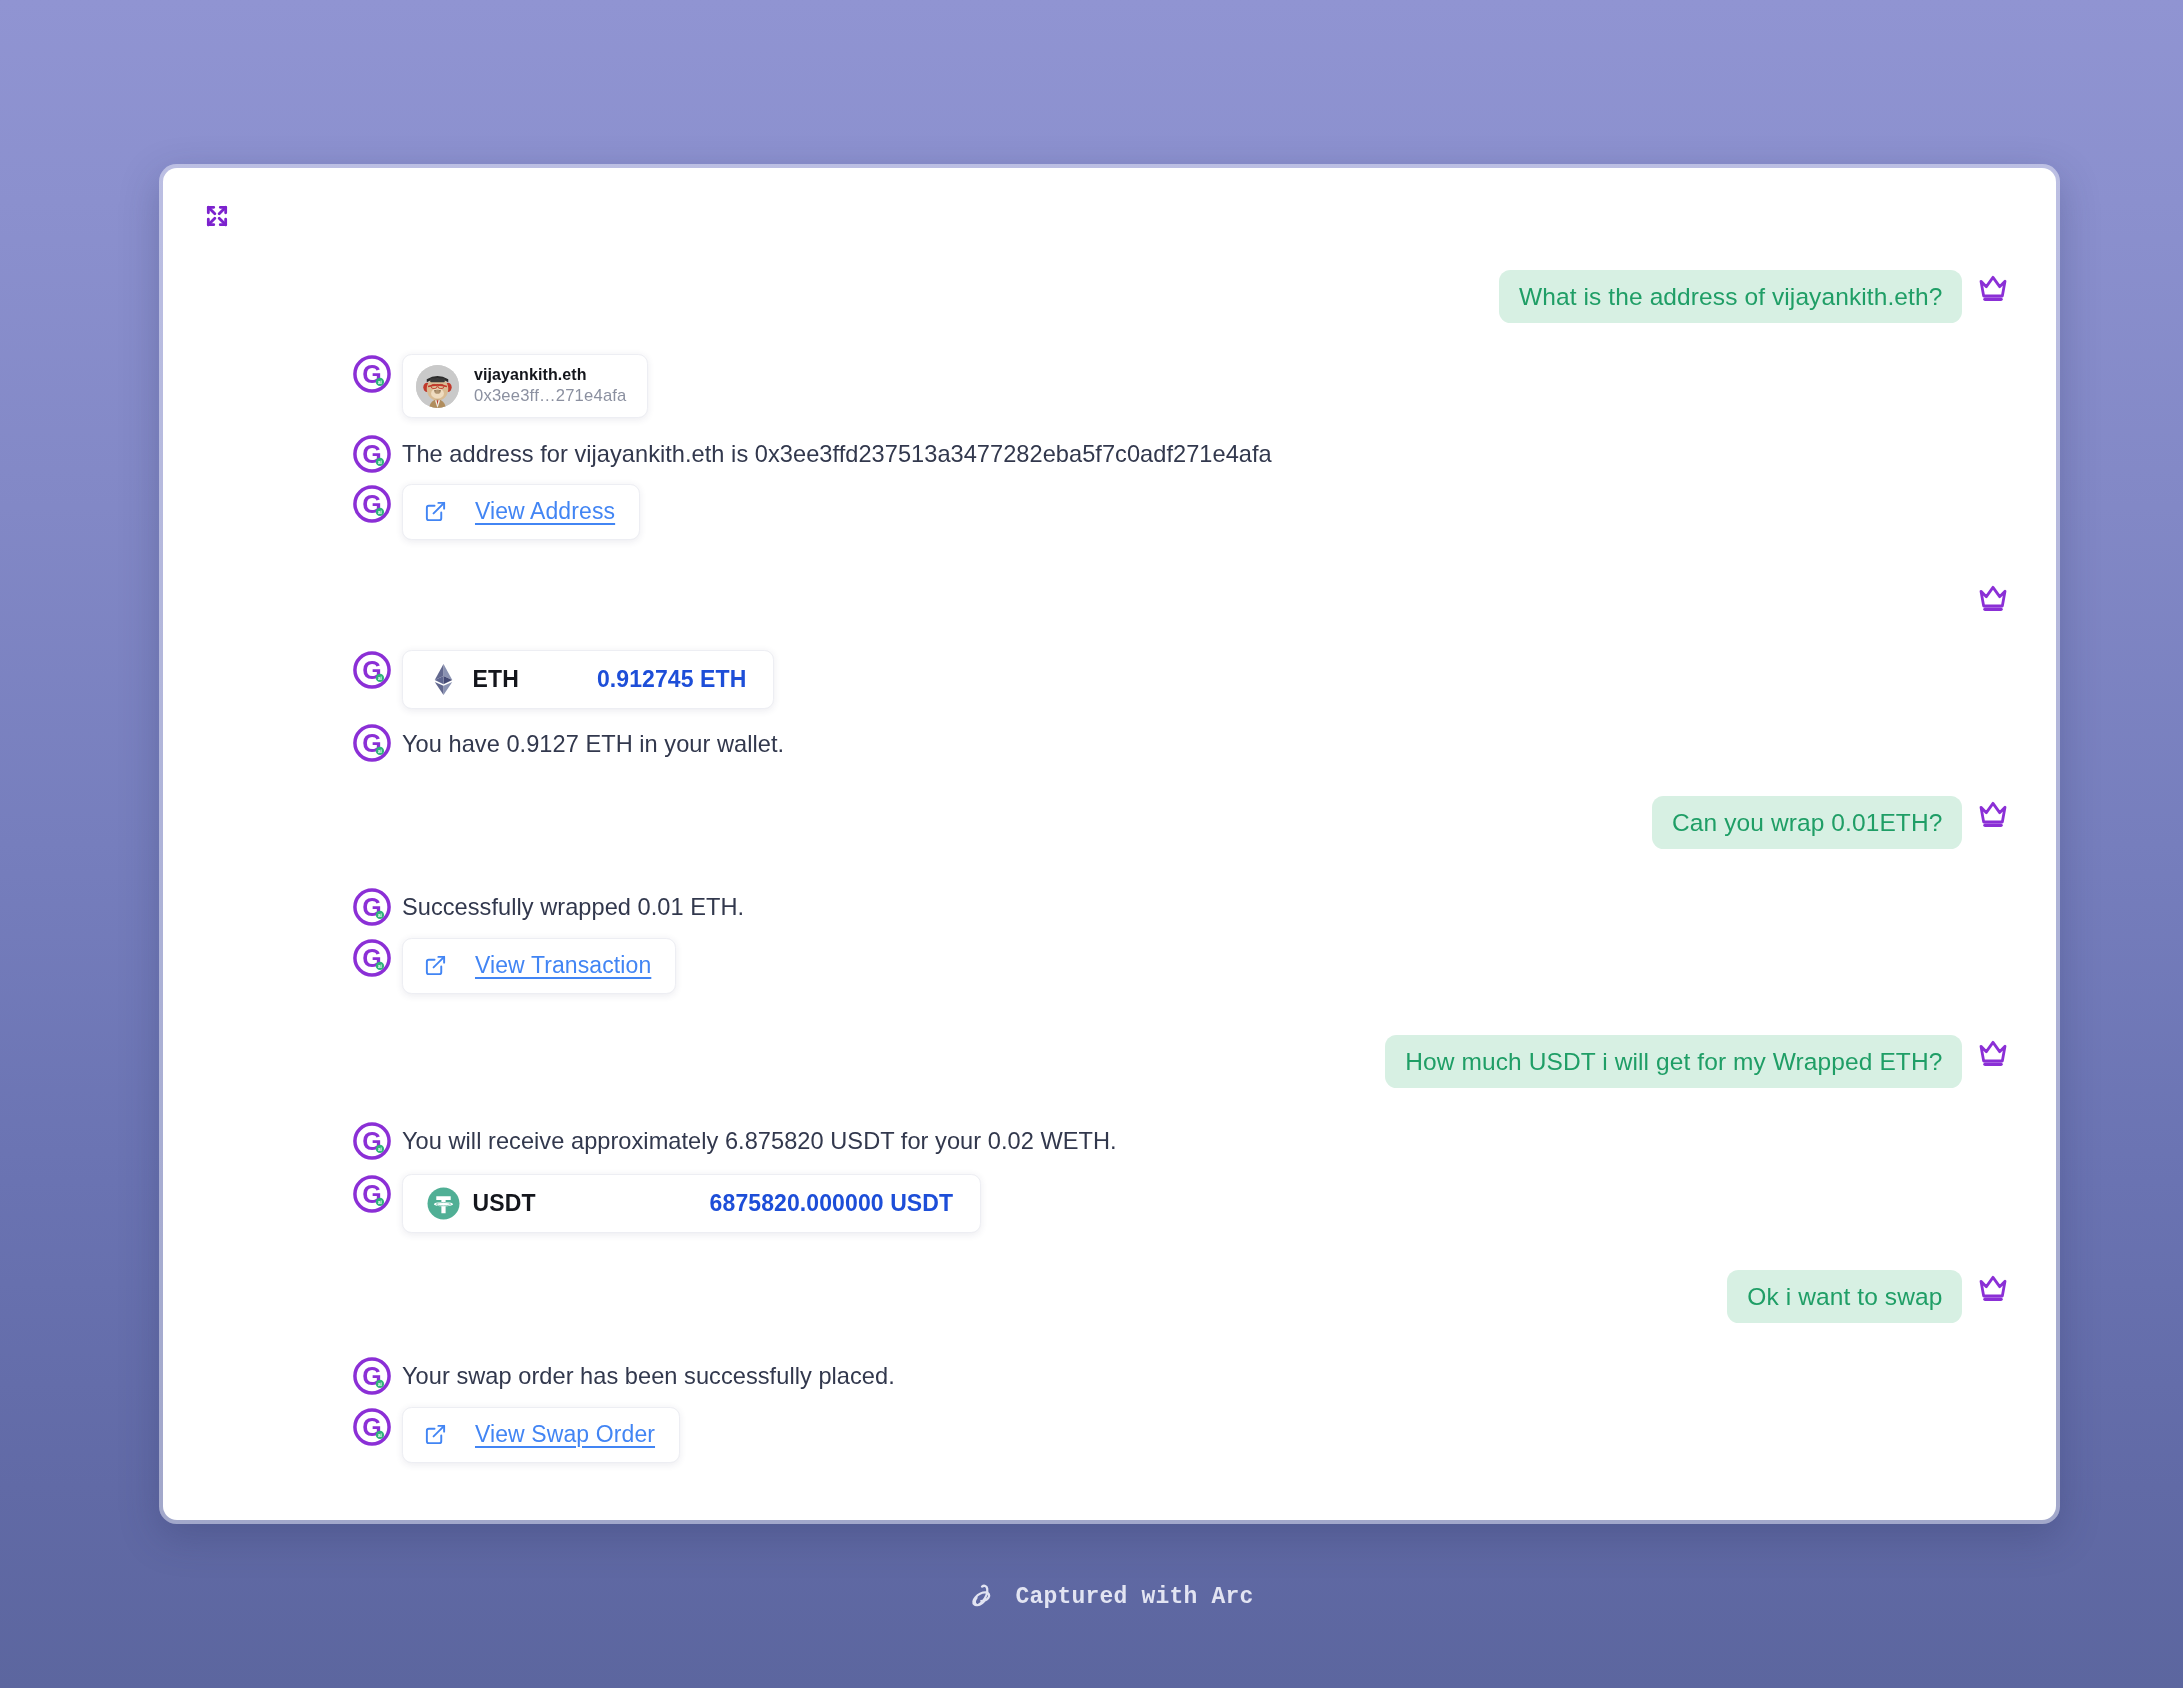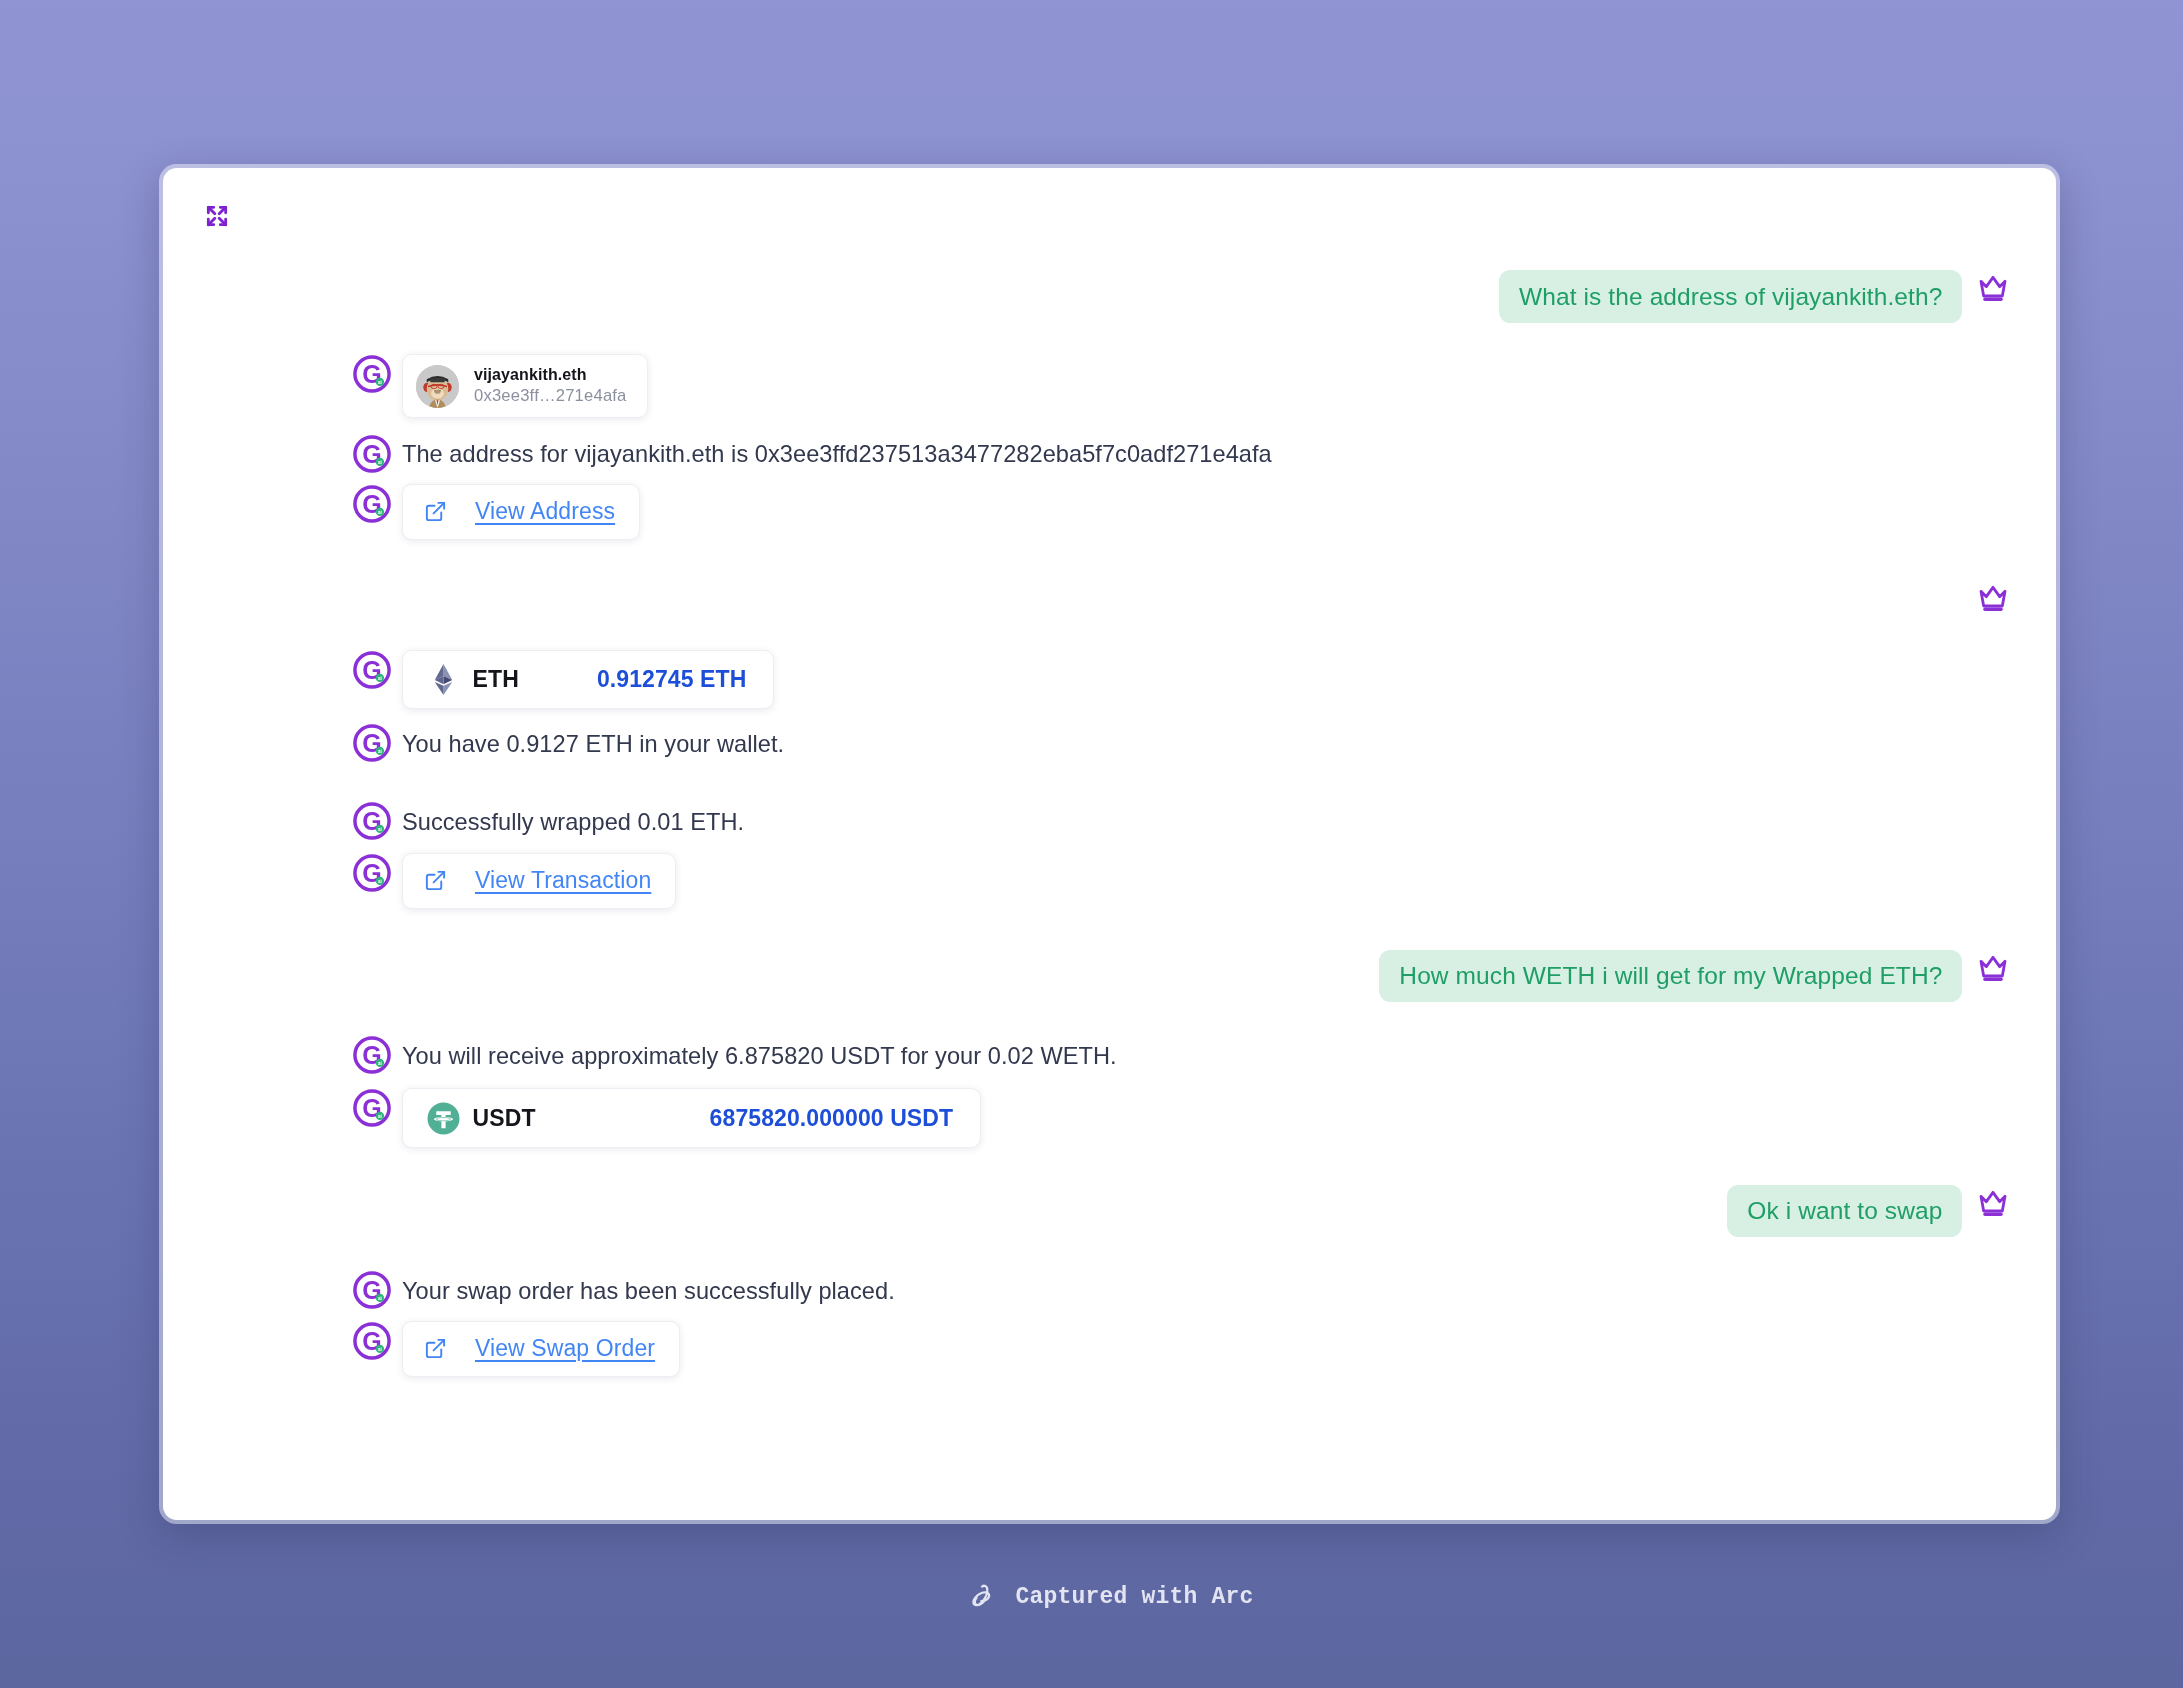--- a/index.html
+++ b/index.html
@@ -336,20 +336,29 @@
           <svg viewBox="0 0 48 48">
             <circle cx="24" cy="24" r="20.5" fill="none" stroke="#8b2fd6" stroke-width="4.2"></circle>
             <text x="24" y="34.5" text-anchor="middle" font-family="Liberation Sans, sans-serif" font-size="30" font-weight="bold" fill="#8b2fd6">G</text>
             <circle cx="33.5" cy="33.5" r="5" fill="#2fb37a"></circle>
             <text x="33.5" y="36" text-anchor="middle" font-family="Liberation Sans, sans-serif" font-size="5.5" font-weight="bold" fill="#ffffff">ai</text>
           </svg>
         </div>
         <div class="bot-text">You have 0.9127 ETH in your wallet.</div>
       </div>
 
+      <div class="row row-user" style="margin-top:33px;">
+        <div class="bubble-user">Can you wrap 0.01ETH?</div>
+        <div class="crown-wrap">
+          <svg viewBox="0 0 24 24" fill="none" stroke="#8b2fd6" stroke-width="2.1" stroke-linecap="round" stroke-linejoin="round">
+            <path d="M3 7l4 4 5-7 5 7 4-4-2 11H5L3 7z"></path>
+            <line x1="6" y1="20.5" x2="18" y2="20.5" stroke-width="2.6"></line>
+          </svg>
+        </div>
+      </div>
 
       <div class="row row-bot" style="margin-top:38px;">
         <div class="bot-avatar">
           <svg viewBox="0 0 48 48">
             <circle cx="24" cy="24" r="20.5" fill="none" stroke="#8b2fd6" stroke-width="4.2"></circle>
             <text x="24" y="34.5" text-anchor="middle" font-family="Liberation Sans, sans-serif" font-size="30" font-weight="bold" fill="#8b2fd6">G</text>
             <circle cx="33.5" cy="33.5" r="5" fill="#2fb37a"></circle>
             <text x="33.5" y="36" text-anchor="middle" font-family="Liberation Sans, sans-serif" font-size="5.5" font-weight="bold" fill="#ffffff">ai</text>
           </svg>
         </div>
@@ -371,21 +380,21 @@
               <path d="M18 13v6a2 2 0 0 1-2 2H5a2 2 0 0 1-2-2V8a2 2 0 0 1 2-2h6"></path>
               <polyline points="15 3 21 3 21 9"></polyline>
               <line x1="10" y1="14" x2="21" y2="3"></line>
             </svg>
           </span>
           <span class="link-label">View Transaction</span>
         </div>
       </div>
 
       <div class="row row-user" style="margin-top:41px;">
-        <div class="bubble-user">How much WETH i will get for my Wrapped ETH?</div>
+        <div class="bubble-user">How much USDT i will get for my Wrapped ETH?</div>
         <div class="crown-wrap">
           <svg viewBox="0 0 24 24" fill="none" stroke="#8b2fd6" stroke-width="2.1" stroke-linecap="round" stroke-linejoin="round">
             <path d="M3 7l4 4 5-7 5 7 4-4-2 11H5L3 7z"></path>
             <line x1="6" y1="20.5" x2="18" y2="20.5" stroke-width="2.6"></line>
           </svg>
         </div>
       </div>
 
       <div class="row row-bot" style="margin-top:33px;">
         <div class="bot-avatar">

